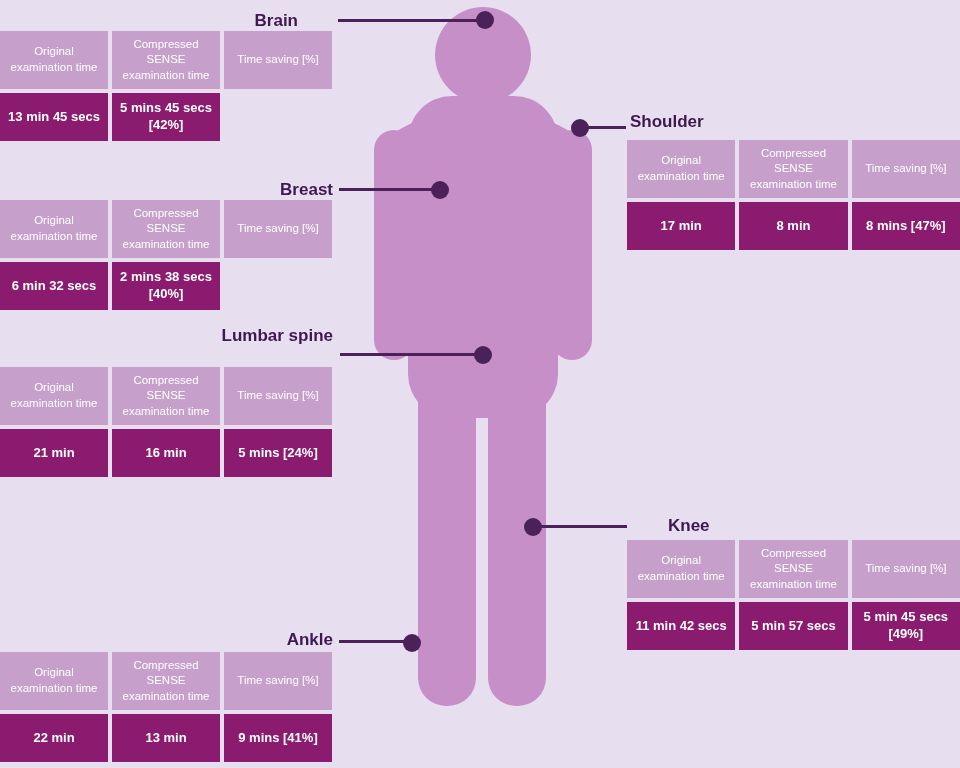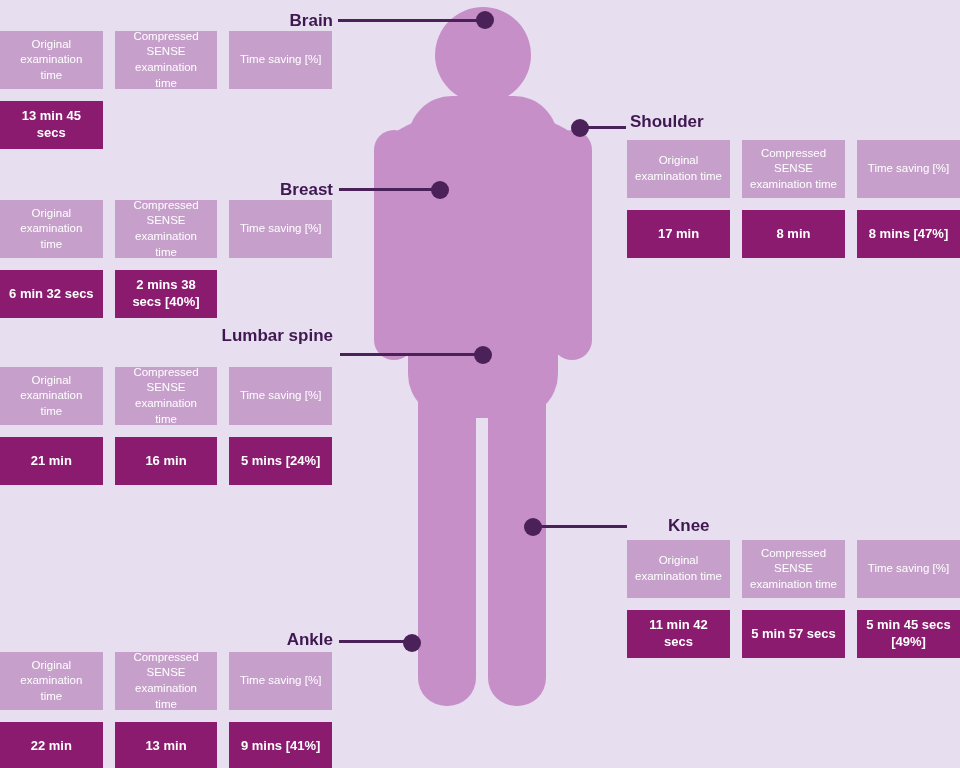--- a/index.html
+++ b/index.html
@@ -30,21 +30,21 @@
     position:absolute;
     width:18px; height:18px;
     border-radius:50%;
     background:#4a2158;
   }
 
   .dtable {
     position:absolute;
     display:grid;
     grid-template-columns:1fr 1fr 1fr;
-    gap:12px;
+    gap:4px;
   }
   .dtable.left-side  { left:0;    width:332px; }
   .dtable.right-side { left:627px; width:333px; }
   .hcell {
     background:#c6a0cb;
     color:#ffffff;
     font-size:11.5px;
     height:58px;
     display:flex; align-items:center; justify-content:center;
     text-align:center;
@@ -74,21 +74,21 @@
       <rect x="105" y="88" width="40" height="34"></rect>
       <ellipse cx="125" cy="162" rx="107" ry="52"></ellipse>
       <rect x="50" y="96" width="150" height="322" rx="44"></rect>
       <rect x="16" y="130" width="40" height="230" rx="20"></rect>
       <rect x="194" y="130" width="40" height="230" rx="20"></rect>
       <rect x="60" y="300" width="58" height="406" rx="28"></rect>
       <rect x="130" y="300" width="58" height="406" rx="28"></rect>
     </g>
   </svg>
 
-  <div class="callout-label right-align" style="top:11px; right:627px;">Brain</div>
+  <div class="callout-label right-align" style="top:11px; right:662px;">Brain</div>
   <div class="callout-line" style="left:338px; top:19px; width:140px;"></div>
   <div class="callout-dot" style="left:476px; top:11px;"></div>
 
   <div class="callout-label right-align" style="top:180px; right:627px;">Breast</div>
   <div class="callout-line" style="left:339px; top:188px; width:96px;"></div>
   <div class="callout-dot" style="left:431px; top:181px;"></div>
 
   <div class="callout-label right-align" style="top:326px; right:627px;">Lumbar spine</div>
   <div class="callout-line" style="left:340px; top:353px; width:137px;"></div>
   <div class="callout-dot" style="left:474px; top:346px;"></div>
@@ -103,20 +103,21 @@
 
   <div class="callout-dot" style="left:524px; top:518px;"></div>
   <div class="callout-line" style="left:535px; top:525px; width:92px;"></div>
   <div class="callout-label" style="top:516px; left:668px;">Knee</div>
 
   <div class="dtable left-side" style="top:31px;">
     <div class="hcell">Original examination time</div>
     <div class="hcell">Compressed SENSE examination time</div>
     <div class="hcell">Time saving [%]</div>
     <div class="vcell">13 min 45 secs</div>
+    <div class="vcell">5 mins 45 secs [42%]</div>
   </div>
 
   <div class="dtable left-side" style="top:200px;">
     <div class="hcell">Original examination time</div>
     <div class="hcell">Compressed SENSE examination time</div>
     <div class="hcell">Time saving [%]</div>
     <div class="vcell">6 min 32 secs</div>
     <div class="vcell">2 mins 38 secs [40%]</div>
   </div>
 

